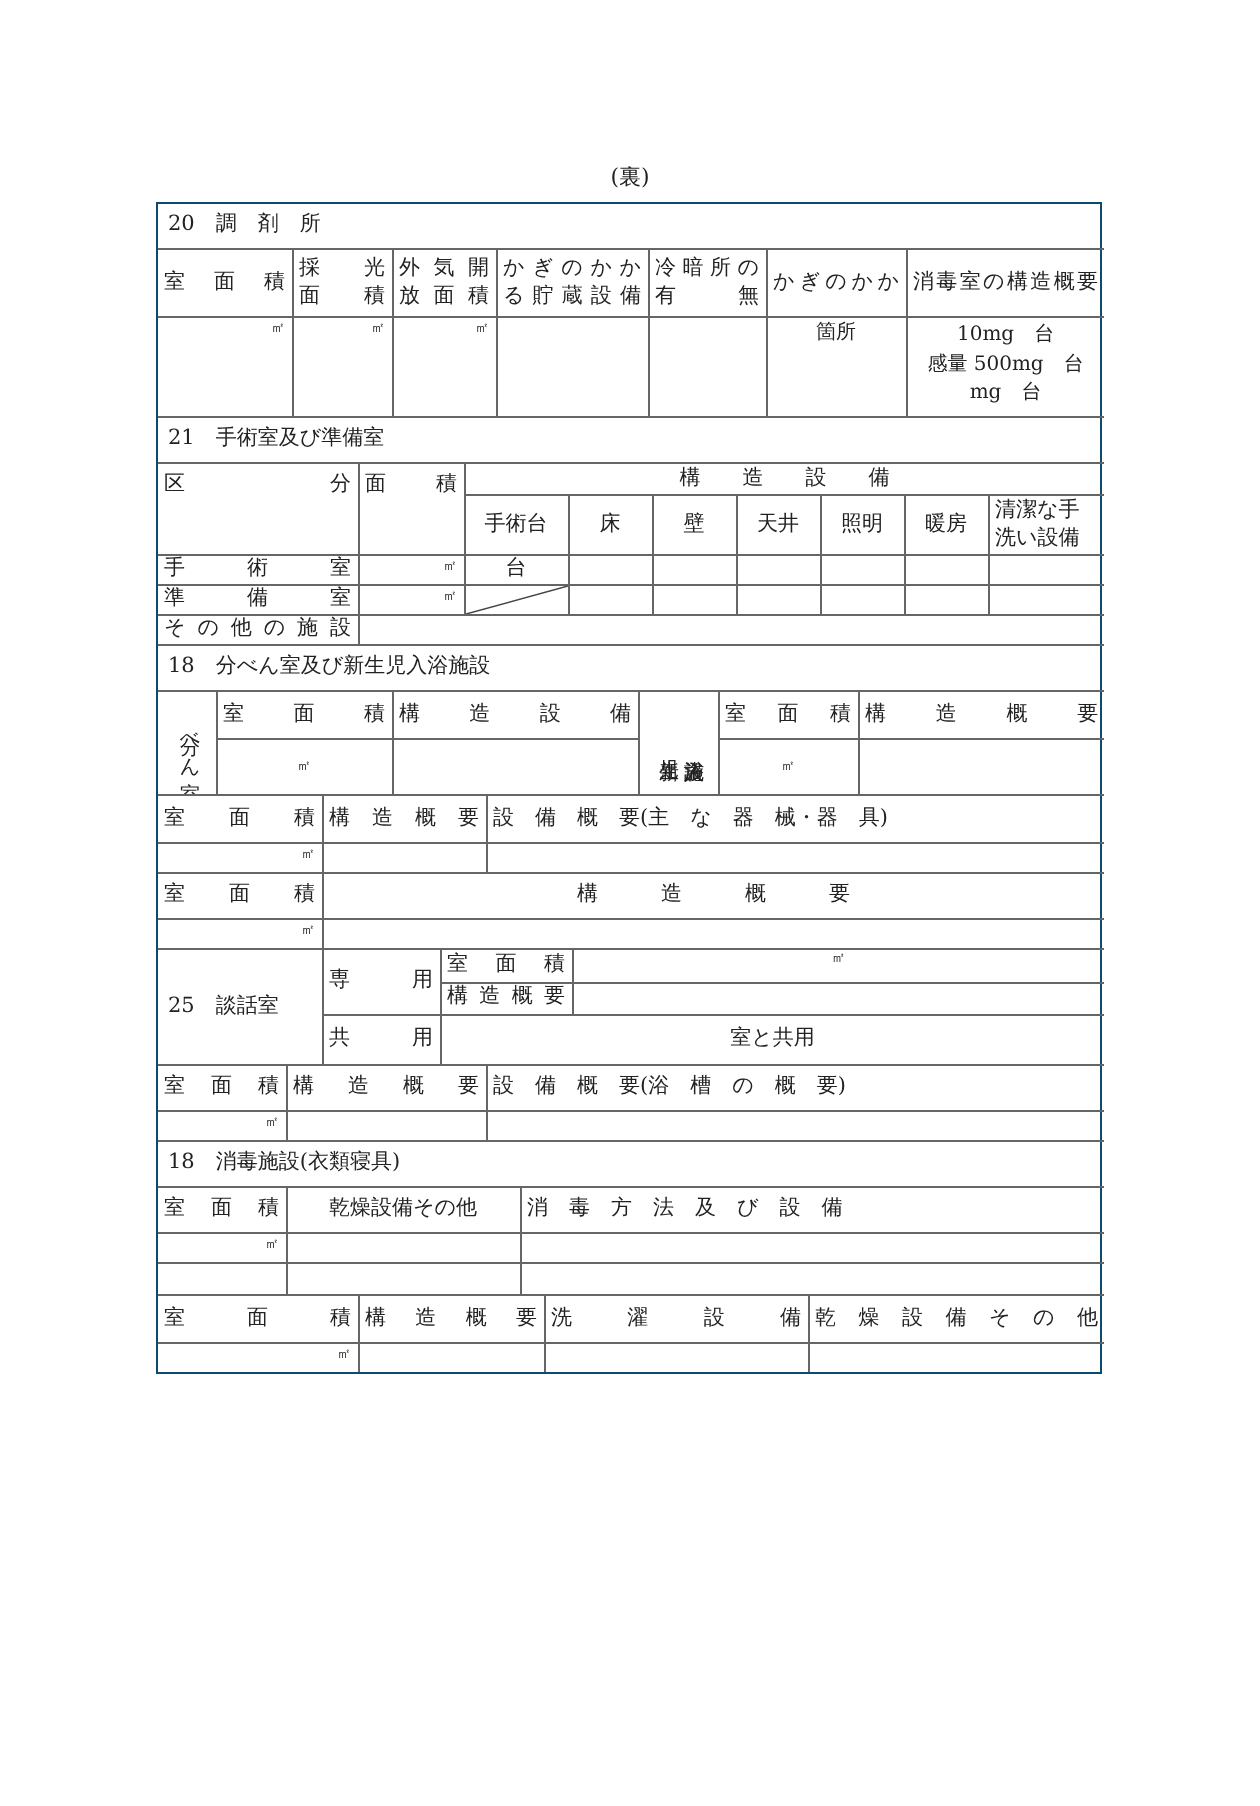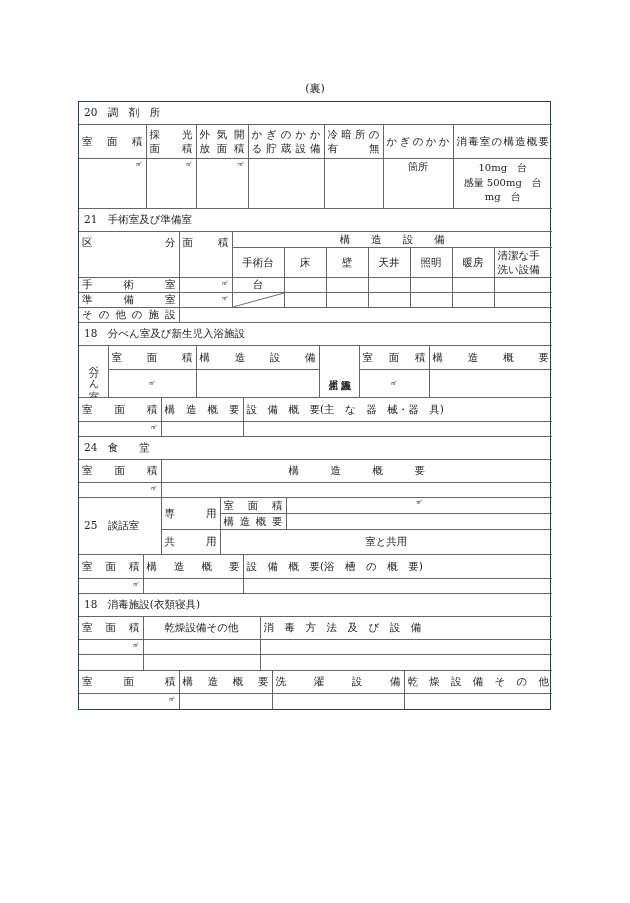--- a/index.html
+++ b/index.html
@@ -202,23 +202,20 @@
     </tr>
   </tbody>
     </table>
 
   <table>
     <colgroup>
         <col style="width:82px">
         <col style="width:391px">
       </colgroup>
     <tbody>
-        <tr>
-          <td colspan="2" class="sect outer-l outer-r">24　食　　堂</td>
-        </tr>
     <tr style="height:23px">
       <td class="spread outer-l">室　面　積</td>
       <td class="c outer-r">構　　　造　　　概　　　要</td>
     </tr>
     <tr style="height:15px">
       <td class="unit outer-l">㎡</td>
       <td class="outer-r"></td>
     </tr>
   </tbody>
     </table>

